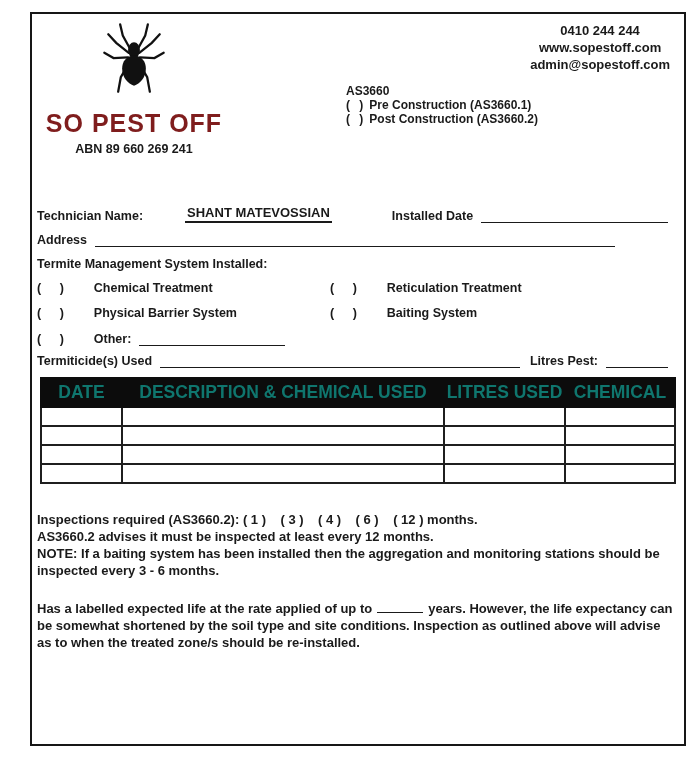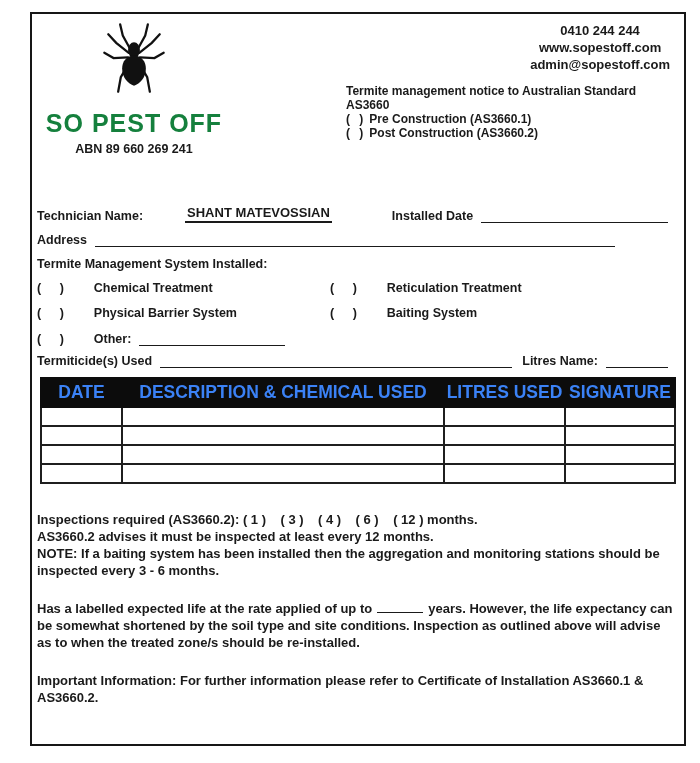--- a/index.html
+++ b/index.html
@@ -12,21 +12,21 @@
   .page {
     position: absolute; left: 30px; top: 12px;
     width: 656px; height: 734px;
     border: 2px solid #161616; background: #fff;
   }
   .abs { position: absolute; }
 
   
   .logo { left: 6px; top: 2px; width: 192px; text-align: center; }
   .spider { display: block; margin: 0 auto; }
-  .company-name { font-size: 25px; font-weight: 700; letter-spacing: 1px; color: #15803d; margin-top: 1px; }
+  .company-name { font-size: 25px; font-weight: 700; letter-spacing: 1px; color: #7f1d1d; margin-top: 1px; }
   .tagline { font-size: 12px; font-weight: 400; letter-spacing: 3.5px; color: #2e2e2e; margin-top: 3px; }
   .abn { font-size: 12.5px; font-weight: 700; margin-top: 4px; }
 
   
   .contact { right: 14px; top: 8px; text-align: center; font-weight: 700; font-size: 13px; line-height: 17px; }
 
   
   .notice { left: 314px; top: 70px; width: 330px; font-weight: 700; font-size: 12px; line-height: 14px; }
   .opt { display: flex; }
   .opt-marker { white-space: pre; word-spacing: 6px; }
@@ -43,21 +43,21 @@
   .heading { left: 5px; font-weight: 700; font-size: 12.5px; }
 
   .cb-row { position: absolute; }
   .cb-marker { white-space: pre; word-spacing: 15px; }
   .cb-label { margin-left: 30px; }
   .cb-right { position: absolute; left: 293px; bottom: 0; display: flex; align-items: flex-end; }
 
   
   .treat-table { border-collapse: collapse; table-layout: fixed; width: 634px; }
   .treat-table th {
-    background: #0c0c0c; color: #3b82f6; font-weight: 700; font-size: 17.5px;
+    background: #0c0c0c; color: #0f766e; font-weight: 700; font-size: 17.5px;
     height: 29px; border: 2px solid #0c0c0c; text-align: center; overflow: hidden; white-space: nowrap;
   }
   .treat-table td { height: 19px; border: 2px solid #1f1f1f; background: #fff; }
 
   
   .para { left: 5px; width: 638px; font-weight: 700; font-size: 13px; line-height: 17px; }
   .prewrap { white-space: pre-wrap; }
   .inline-blank { display: inline-block; width: 46px; height: 12px; border-bottom: 1.5px solid #1a1a1a; margin: 0 5px; }
   .important { width: 630px; }
 </style>
@@ -87,21 +87,20 @@
     <div class="abn">ABN 89 660 269 241</div>
   </div>
 
   <div class="abs contact">
     <div>0410 244 244</div>
     <div>www.sopestoff.com</div>
     <div>admin@sopestoff.com</div>
   </div>
 
   <div class="abs notice">
-    <div>Termite management notice to Australian Standard</div>
     <div>AS3660</div>
     <div class="opt">
       <span class="opt-marker">( )</span>
       <span class="opt-label">Pre Construction (AS3660.1)</span>
     </div>
     <div class="opt">
       <span class="opt-marker">( )</span>
       <span class="opt-label">Post Construction (AS3660.2)</span>
     </div>
   </div>
@@ -140,37 +139,37 @@
 
   <div class="abs row cb-row" style="top:317px">
     <span class="cb-marker">( )</span>
     <span class="cb-label">Other:</span>
     <span class="blank ml8" style="width:146px"></span>
   </div>
 
   <div class="abs row" style="top:339px">
     <span>Termiticide(s) Used</span>
     <span class="blank fill ml8"></span>
-    <span style="margin-left:10px">Litres Name:</span>
+    <span style="margin-left:10px">Litres Pest:</span>
     <span class="blank ml8" style="width:62px"></span>
   </div>
 
   <table class="treat-table abs" style="left:8px; top:363px">
     <colgroup>
       <col style="width:81px">
         <col style="width:322px">
         <col style="width:121px">
         <col style="width:110px">
     </colgroup>
     <thead>
       <tr>
         <th>DATE</th>
         <th>DESCRIPTION &amp; CHEMICAL USED</th>
         <th>LITRES USED</th>
-        <th>SIGNATURE</th>
+        <th>CHEMICAL</th>
       </tr>
     </thead>
     <tbody>
       <tr>
         <td></td>
           <td></td>
           <td></td>
           <td></td>
       </tr>
       <tr>
@@ -197,16 +196,15 @@
   <div class="abs para" style="top:497px">
     <div class="prewrap">Inspections required (AS3660.2): ( 1 )    ( 3 )    ( 4 )    ( 6 )    ( 12 ) months.</div>
     <div>AS3660.2 advises it must be inspected at least every 12 months.</div>
     <div>NOTE: If a baiting system has been installed then the aggregation and monitoring stations should be inspected every 3 - 6 months.</div>
   </div>
 
   <div class="abs para" style="top:586px">
     <span>Has a labelled expected life at the rate applied of up to</span><span class="inline-blank"></span><span>years. However, the life expectancy can be somewhat shortened by the soil type and site conditions. Inspection as outlined above will advise as to when the treated zone/s should be re-installed.</span>
   </div>
 
-  <div class="abs para important" style="top:658px">Important Information: For further information please refer to Certificate of Installation AS3660.1 &amp; AS3660.2.</div>
 
 
 </div>
 
 </body></html>

